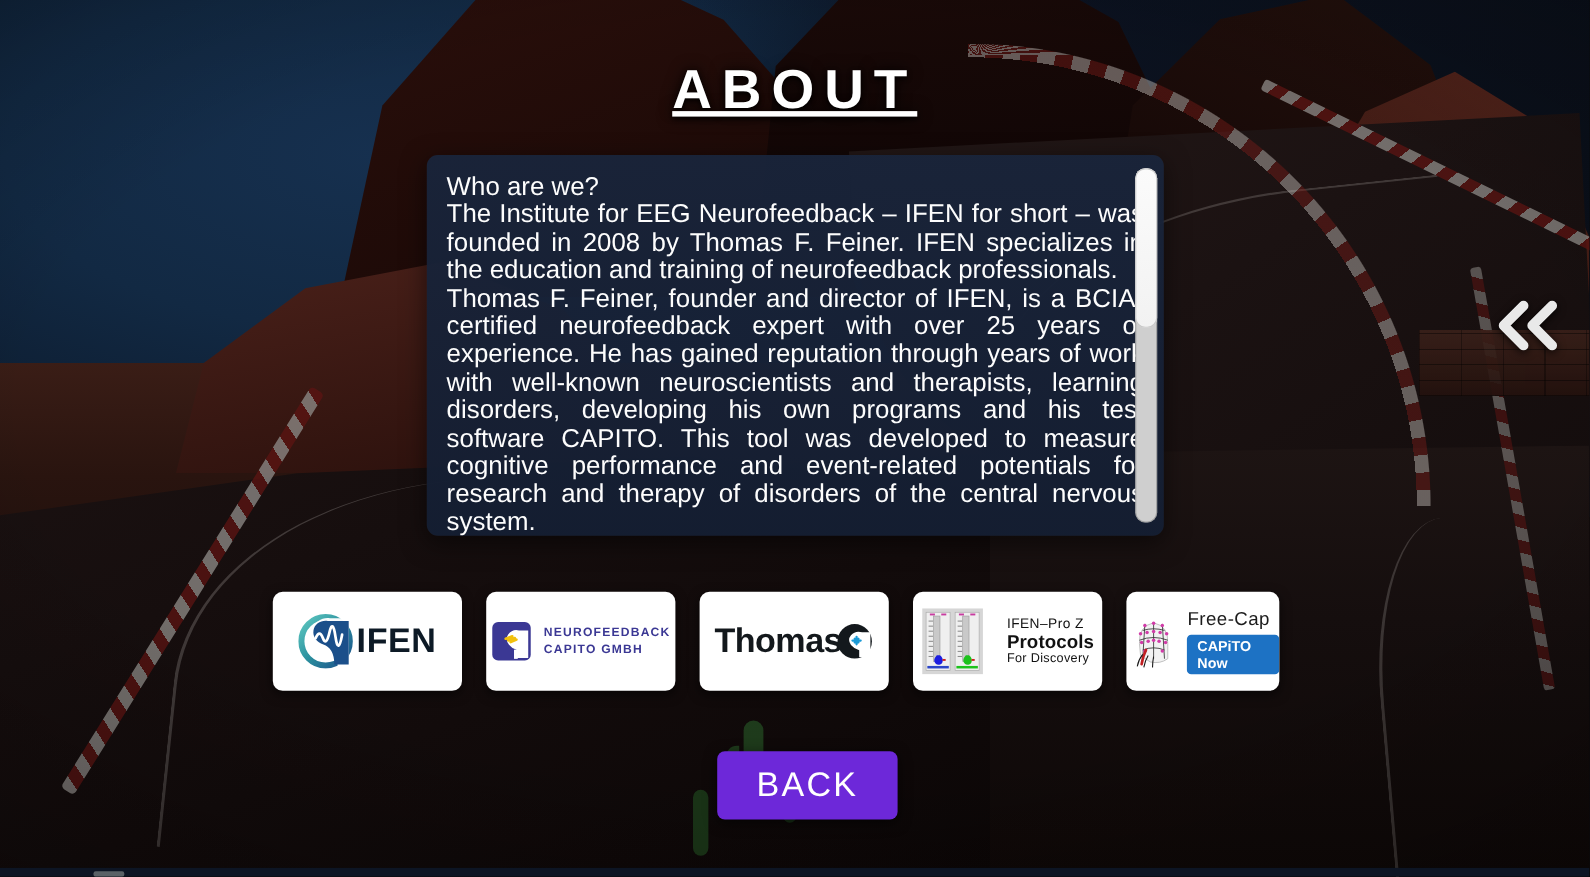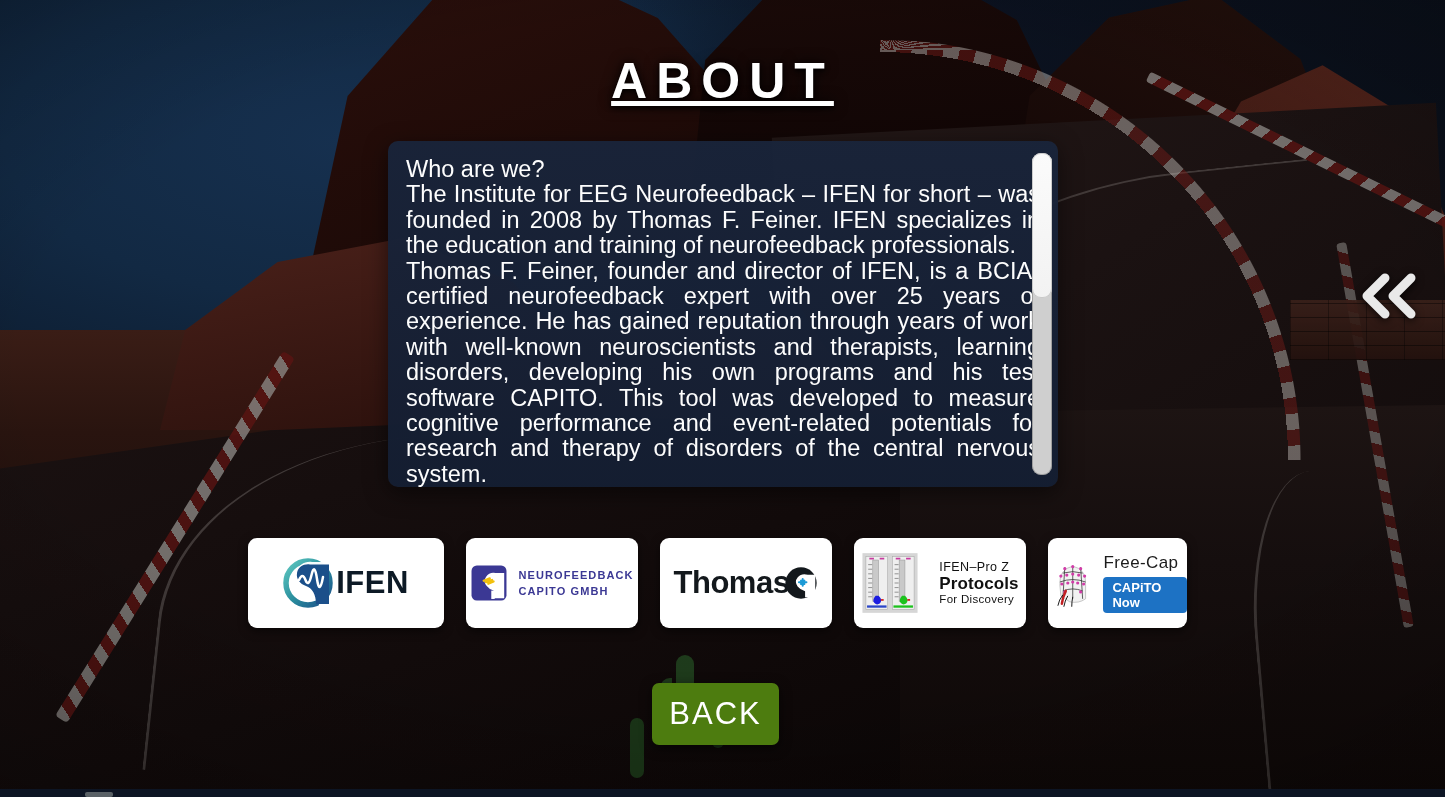--- a/index.html
+++ b/index.html
@@ -239,21 +239,21 @@
     display: flex; align-items: center; gap: 22px;
   }
   .logo-card {
     background: #ffffff;
     border-radius: 9px;
     height: 90px;
     display: flex; align-items: center; justify-content: center;
     box-shadow: 0 3px 10px rgba(0,0,0,.55);
     overflow: hidden;
   }
-  .logo-card.w1 { width: 196px; }
+  .logo-card.w1 { width: 172px; }
   .logo-card.w2 { width: 172px; }
   .logo-card.w3 { width: 172px; }
   .logo-card.w4 { width: 172px; }
   .logo-card.w5 { width: 139px; }
 
   
   .ifen-wrap { display: flex; align-items: center; gap: 3px; }
   .ifen-text { font-size: 31px; font-weight: bold; color: #0d1a26; letter-spacing: .5px; }
 
   
@@ -278,22 +278,22 @@
     margin-top: 4px;
     background: #1d72c4; color: #fff;
     font-size: 13px; font-weight: bold;
     border-radius: 4px; padding: 3px 9px;
     display: inline-block;
   }
 
   
   .back-button {
     position: absolute; left: 652px; top: 683px;
-    width: 127px; height: 62px;
-    background: #4d7c0f;
+    width: 164px; height: 62px;
+    background: #6d28d9;
     border-radius: 7px;
     display: flex; align-items: center; justify-content: center;
     color: #ffffff; font-size: 31px; letter-spacing: 2px;
     box-shadow: 0 3px 12px rgba(0,0,0,.6);
     cursor: pointer;
   }
 
   
   .chevron-back {
     position: absolute; left: 1358px; top: 270px;

